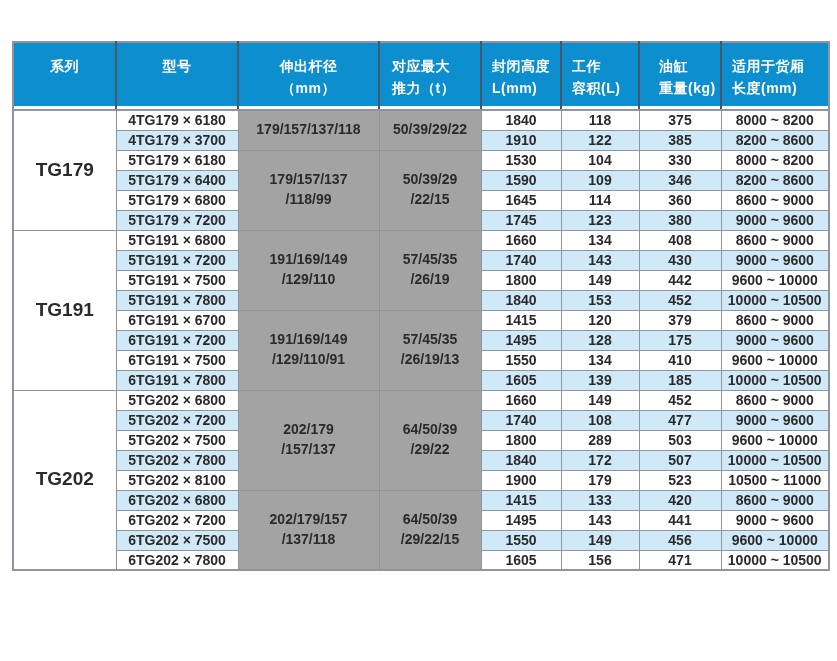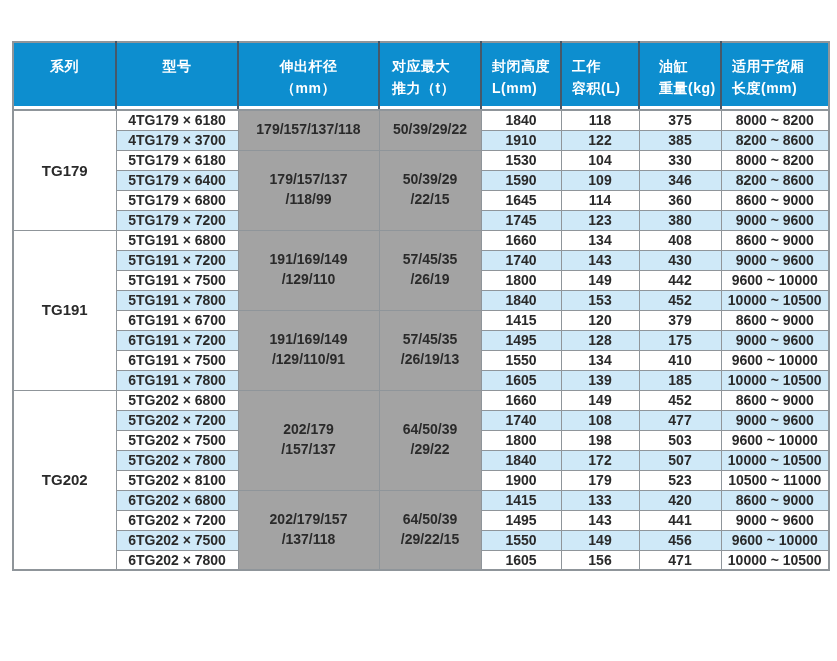--- a/index.html
+++ b/index.html
@@ -55,21 +55,21 @@
     border: 1px solid var(--border_gray);
     background: #ffffff;
     color: var(--body_text);
     font-size: 14px; font-weight: bold;
     text-align: center; vertical-align: middle;
     height: 20px; padding: 0 2px;
     line-height: 1.3;
     white-space: nowrap;
   }
   tbody td.stripe { background: var(--stripe_bg); }
-  tbody td.series-cell { font-size: 15px; background: #ffffff; }
+  tbody td.series-cell { font-size: 19px; background: #ffffff; }
   tbody td.merged { background: #a3a3a3; line-height: 1.4; }
 </style>
 </head>
 <body>
 
 <div class="page">
   <table class="spec-table">
     <colgroup>
       <col style="width:103px">
       <col style="width:122px">
@@ -214,21 +214,21 @@
         <tr>
           <td class="stripe">5TG202 × 7200</td>
           <td class="stripe">1740</td>
           <td class="stripe">108</td>
           <td class="stripe">477</td>
           <td class="stripe">9000 ~ 9600</td>
         </tr>
         <tr>
           <td>5TG202 × 7500</td>
           <td>1800</td>
-          <td>198</td>
+          <td>289</td>
           <td>503</td>
           <td>9600 ~ 10000</td>
         </tr>
         <tr>
           <td class="stripe">5TG202 × 7800</td>
           <td class="stripe">1840</td>
           <td class="stripe">172</td>
           <td class="stripe">507</td>
           <td class="stripe">10000 ~ 10500</td>
         </tr>

